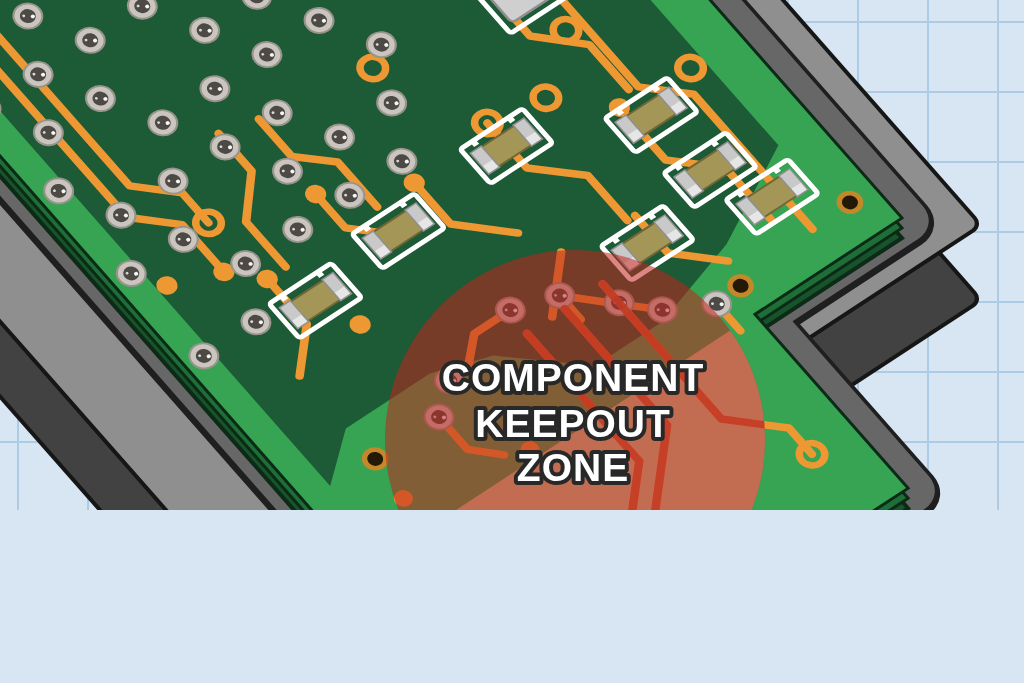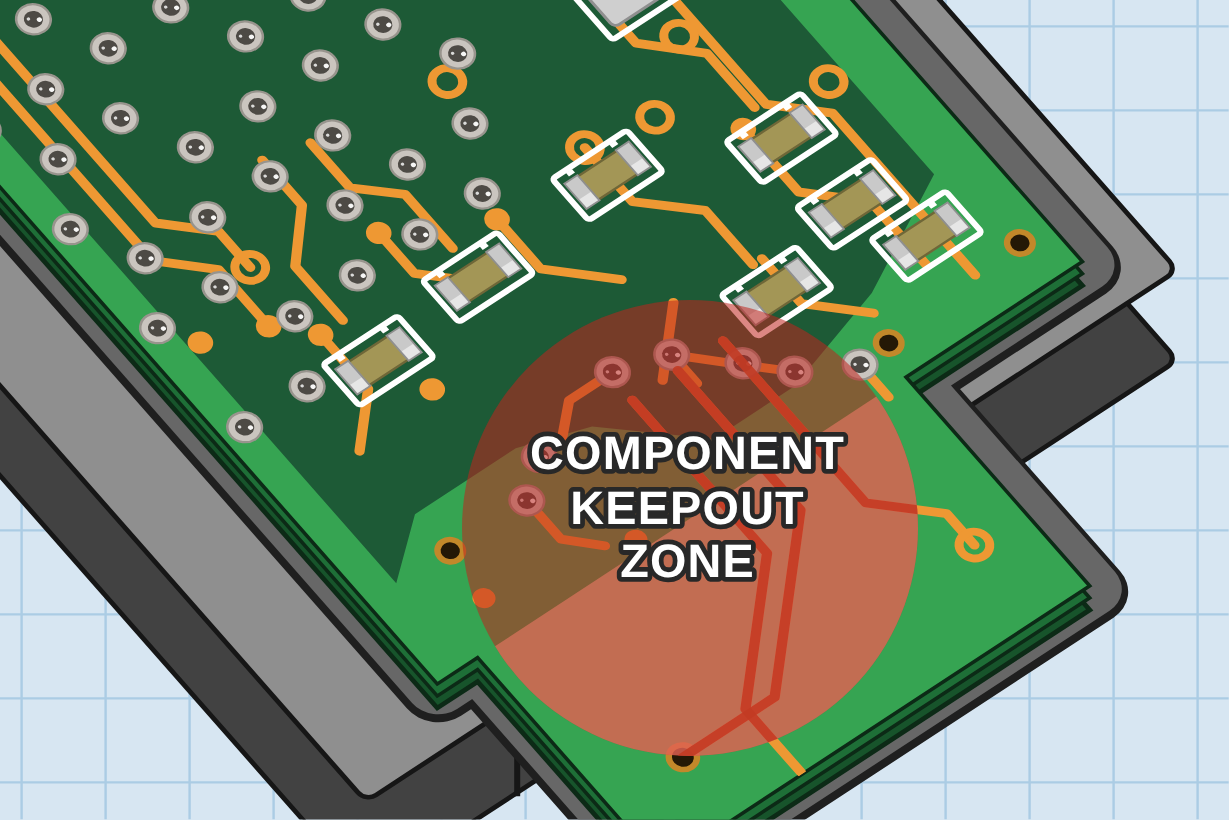--- a/index.html
+++ b/index.html
@@ -1,16 +1,16 @@
 <!DOCTYPE html>
 <html><head>
 <meta charset="utf-8">
 <style>
   html,body{margin:0;padding:0;background:#d7e6f2;}
-  #stage{position:relative;width:1024px;height:683px;overflow:hidden;
+  #stage{position:relative;width:1024px;height:510px;overflow:hidden;
          font-family:"Liberation Sans",sans-serif;}
   svg{display:block}
   .keepout-text{font-family:"Liberation Sans","DejaVu Sans",sans-serif;
                 font-weight:bold;font-size:39px;letter-spacing:1px;
                 paint-order:stroke;stroke-linejoin:round;text-anchor:middle;}
 </style>
 </head>
 <body>
 
 <div id="stage">

